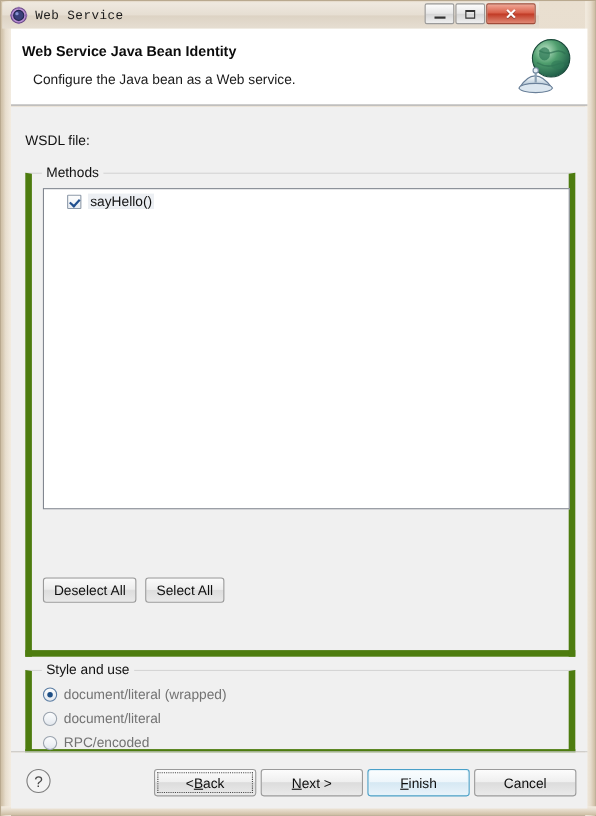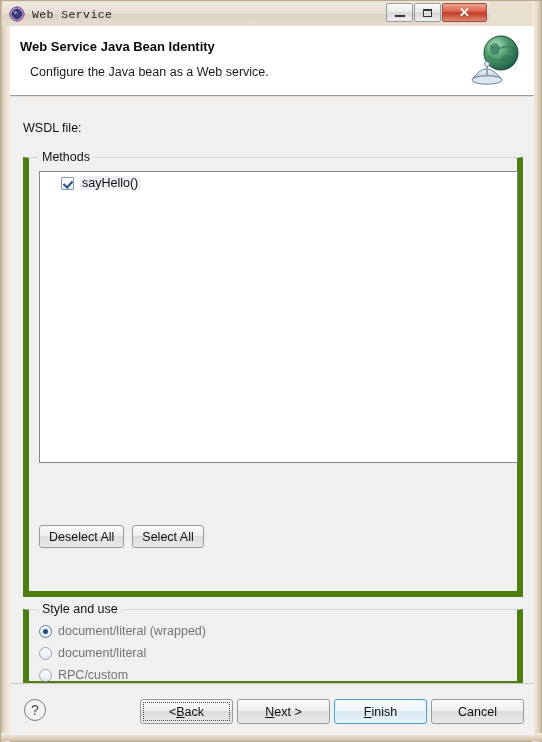--- a/index.html
+++ b/index.html
@@ -456,21 +456,21 @@
       <div class="radio-row" style="top:14px;">
         <span class="rb selected"></span>
         <span class="radio-label">document/literal (wrapped)</span>
       </div>
       <div class="radio-row" style="top:36px;">
         <span class="rb"></span>
         <span class="radio-label">document/literal</span>
       </div>
       <div class="radio-row" style="top:58px;">
         <span class="rb"></span>
-        <span class="radio-label">RPC/custom</span>
+        <span class="radio-label">RPC/encoded</span>
       </div>
     </div>
 
     <div class="mapping-row">
       <span class="cb"></span>
       <span class="mapping-label">Define custom mapping for package to namespace.</span>
     </div>
 
   </div>
 

